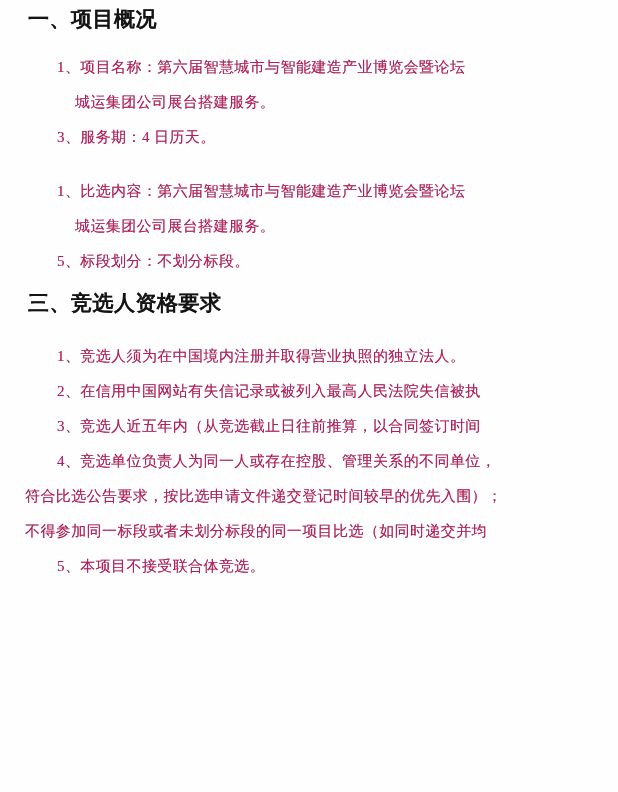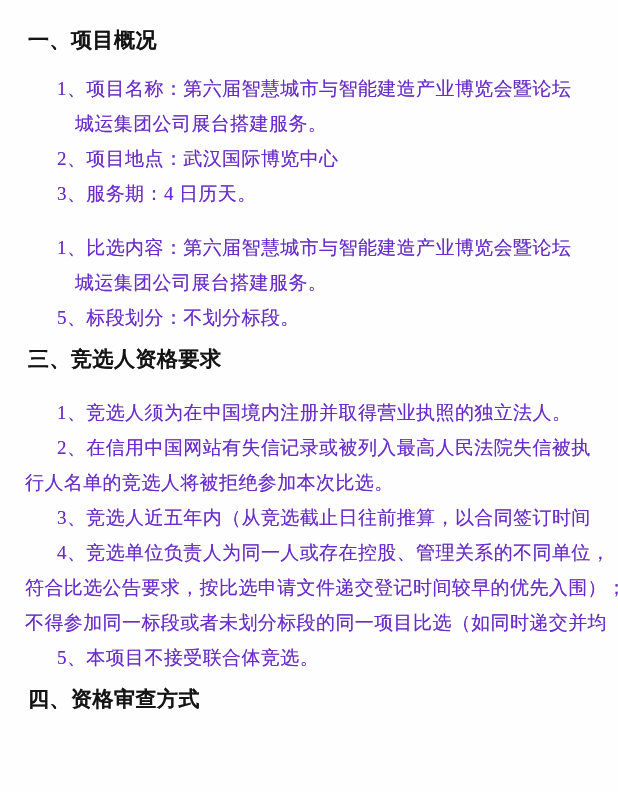--- a/index.html
+++ b/index.html
@@ -5,42 +5,42 @@
   html, body {
     margin: 0;
     padding: 0;
     background: #ffffff;
   }
   .page {
     position: relative;
     width: 618px;
     height: 792px;
     box-sizing: border-box;
-    padding-top: 28px;
+    padding-top: 7px;
     background: #fefefe;
     overflow: hidden;
     font-family: "Liberation Serif", serif;
     color: #262626;
   }
   .heading {
     margin: 0 0 0 28px;
     font-size: 21px;
     line-height: 24px;
     font-weight: bold;
     letter-spacing: 0.5px;
     color: #141414;
     white-space: nowrap;
     text-shadow: 0 0 0.6px rgba(20,20,20,0.55);
   }
   .items { margin: 0; }
   .ln {
-    font-size: 19px;
+    font-size: 15px;
     line-height: 35px;
     letter-spacing: 0.4px;
-    color: #6d28d9;
+    color: #be185d;
     white-space: nowrap;
     text-shadow: 0 0 0.5px rgba(40,40,40,0.45);
   }
   .ln-first { margin-left: 57px; }
   .ln-hang  { margin-left: 25px; }
   .ln-deep  { margin-left: 75px; }
 
   .sec2-heading { margin-top: 11px; }
   .sec3-heading { margin-top: 14px; font-family: Liberation Mono, monospace; }
   .sec4-heading { margin-top: 12px; }
@@ -50,44 +50,39 @@
 </head>
 <body>
 
 <div class="page">
 
   <section>
     <div class="heading">一、项目概况</div>
     <div class="items items-gap-a">
       <div class="ln ln-first">1、项目名称：第六届智慧城市与智能建造产业博览会暨论坛</div>
       <div class="ln ln-deep">城运集团公司展台搭建服务。</div>
-      <div class="ln ln-first">2、项目地点：武汉国际博览中心</div>
       <div class="ln ln-first">3、服务期：4 日历天。</div>
     </div>
   </section>
 
   <section>
     <div class="items items-gap-a">
       <div class="ln ln-first">1、比选内容：第六届智慧城市与智能建造产业博览会暨论坛</div>
       <div class="ln ln-deep">城运集团公司展台搭建服务。</div>
       <div class="ln ln-first">5、标段划分：不划分标段。</div>
     </div>
   </section>
 
   <section>
     <div class="heading sec3-heading">三、竞选人资格要求</div>
     <div class="items items-gap-b">
       <div class="ln ln-first">1、竞选人须为在中国境内注册并取得营业执照的独立法人。</div>
       <div class="ln ln-first">2、在信用中国网站有失信记录或被列入最高人民法院失信被执</div>
-      <div class="ln ln-hang">行人名单的竞选人将被拒绝参加本次比选。</div>
       <div class="ln ln-first">3、竞选人近五年内（从竞选截止日往前推算，以合同签订时间</div>
       <div class="ln ln-first">4、竞选单位负责人为同一人或存在控股、管理关系的不同单位，</div>
       <div class="ln ln-hang">符合比选公告要求，按比选申请文件递交登记时间较早的优先入围）；</div>
       <div class="ln ln-hang">不得参加同一标段或者未划分标段的同一项目比选（如同时递交并均</div>
       <div class="ln ln-first">5、本项目不接受联合体竞选。</div>
     </div>
   </section>
 
-  <section>
-    <div class="heading sec4-heading">四、资格审查方式</div>
-  </section>
 
 </div>
 
 </body></html>

